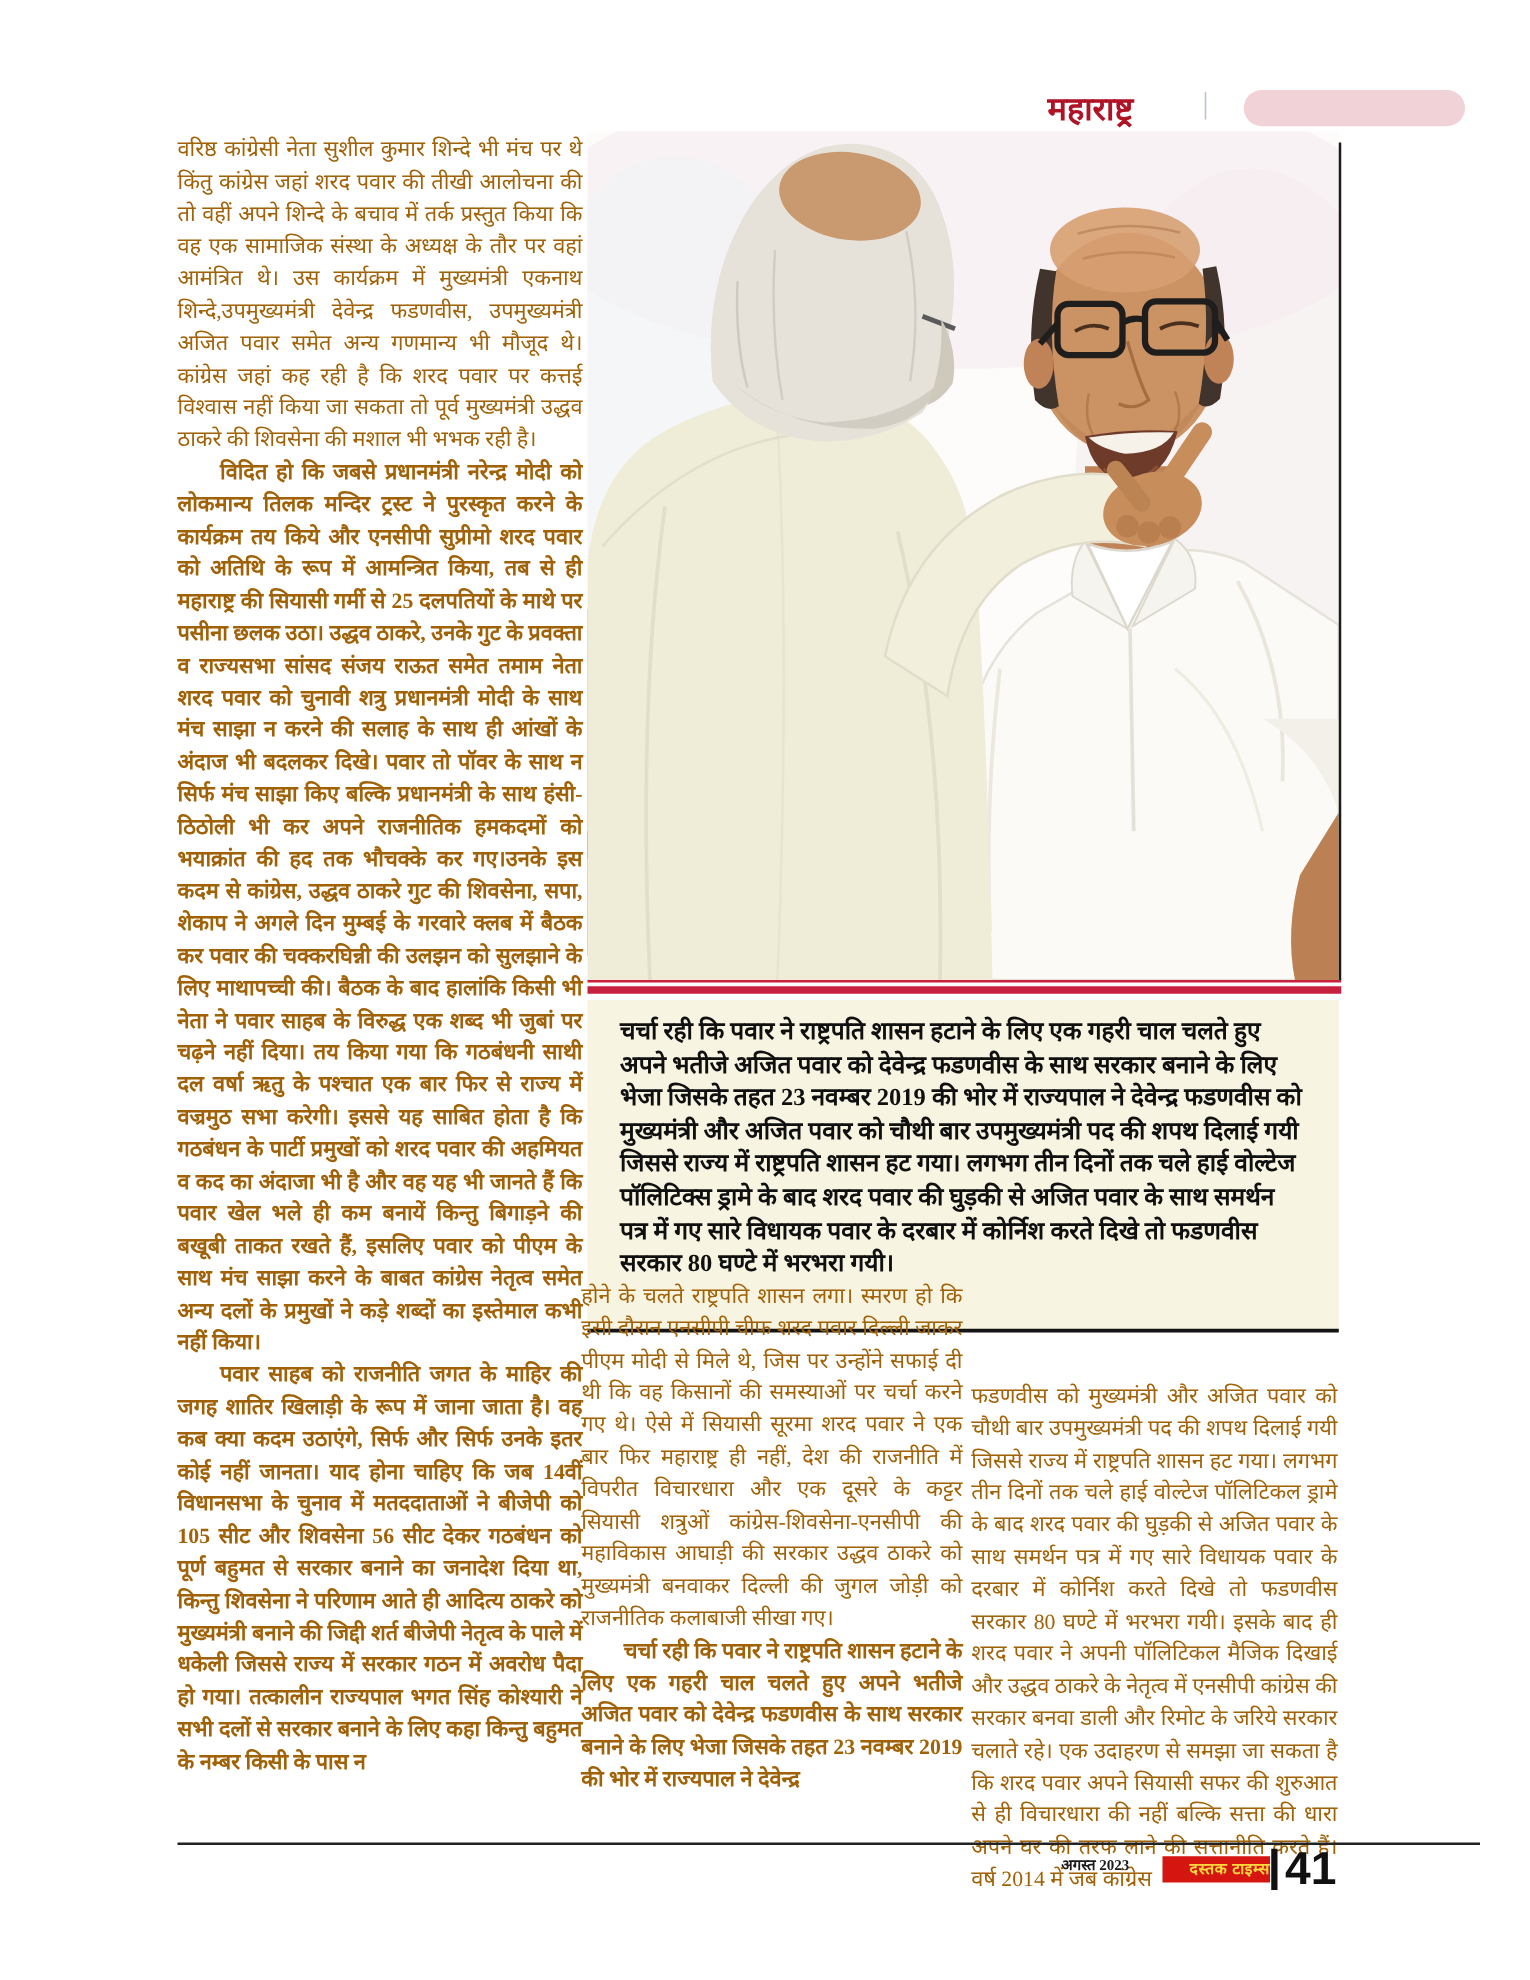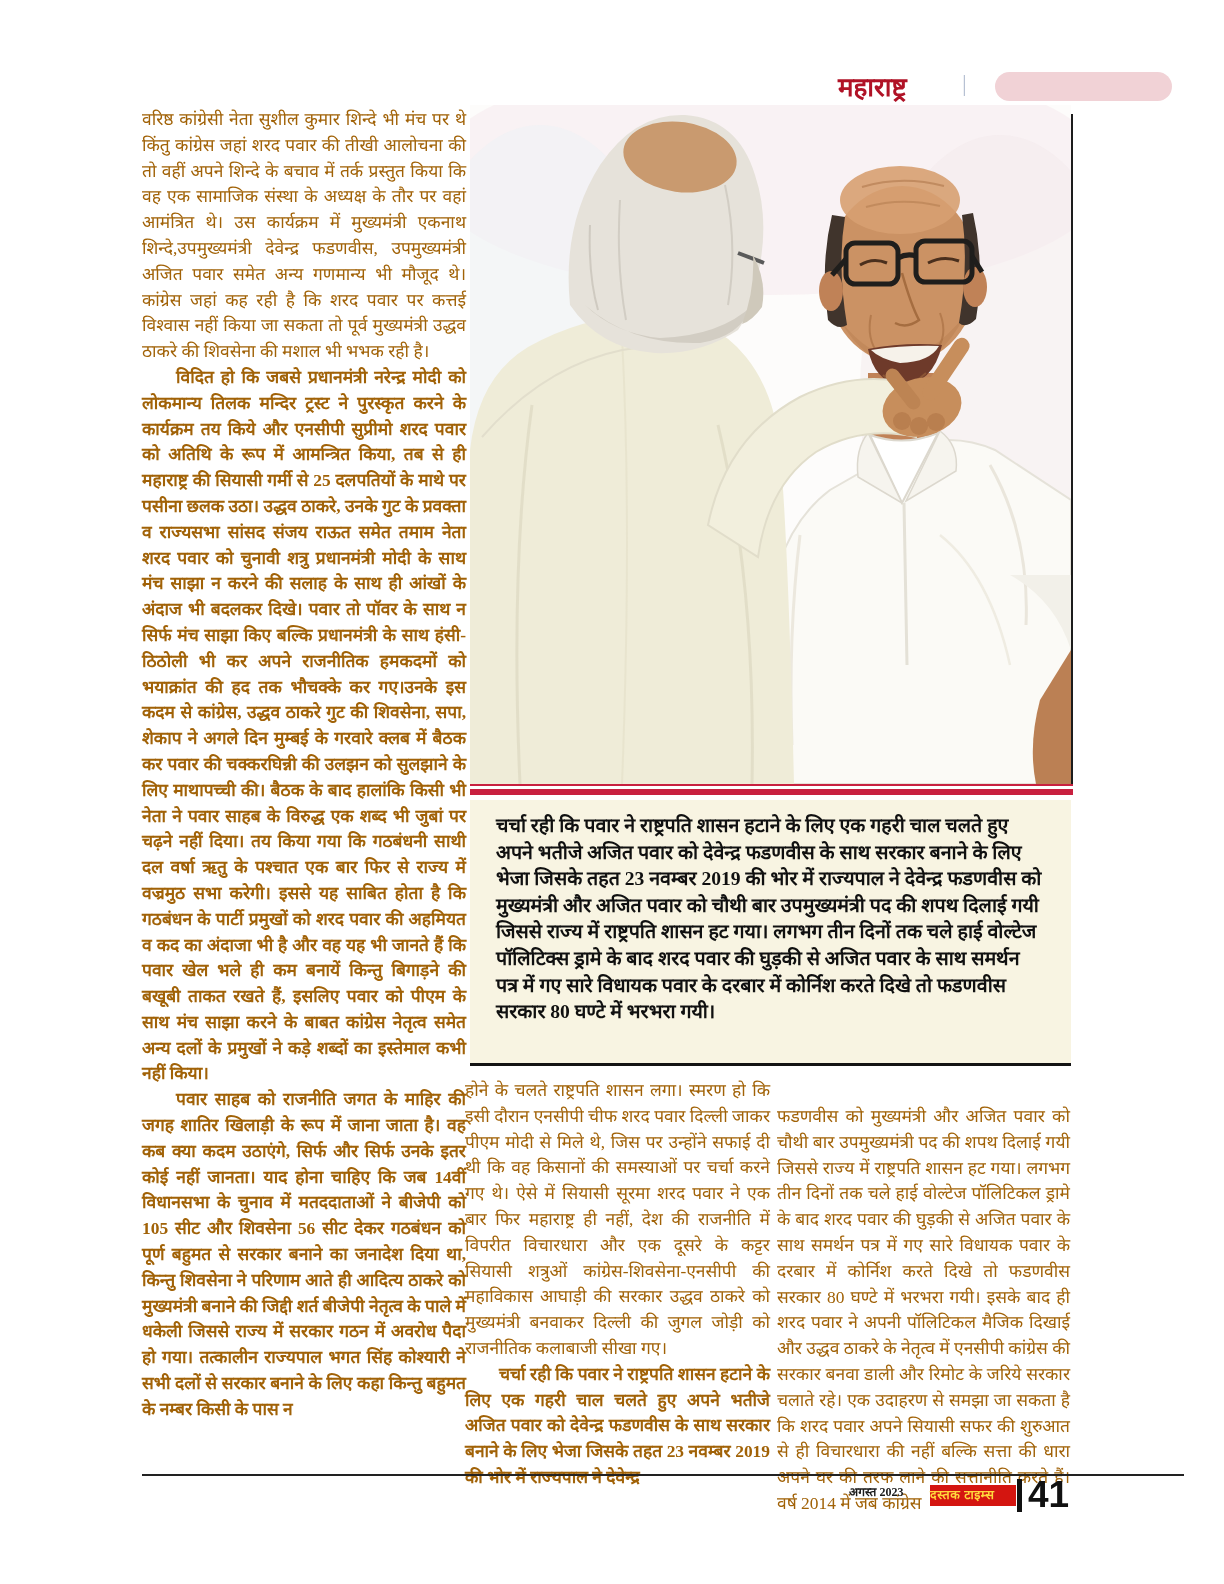--- a/index.html
+++ b/index.html
@@ -8,38 +8,38 @@
   .abs{position:absolute;}
   
   .section-label{left:838px;top:68px;font-size:26px;font-weight:700;color:#b01226;}
   .header-sep{left:962px;top:70px;font-size:24px;color:#b7c1d3;font-weight:400;}
   .header-pill{left:995px;top:72px;width:177px;height:29px;border-radius:15px;background:#f1d2d6;}
   
   .body-text{font-size:17.4px;line-height:25.8px;color:#a16207;text-align:justify;}
   .body-text p{margin:0;}
   .body-text p.indent{text-indent:34px;font-weight:bold;}
   .left-col{left:142px;top:107px;width:324px;}
-  .mid-col{left:465px;top:1078px;width:305px;}
+  .mid-col{left:465px;top:1024px;width:305px;}
   .right-col{left:777px;top:1078px;width:293px;margin-top:26px;}
   
   .photo{left:470px;top:105px;width:601px;height:679px;}
   .photo svg{display:block;width:601px;height:679px;}
   .photo-vline{left:1071px;top:114px;width:2px;height:670px;background:#1c1c1c;}
   .red-rule-thin{left:470px;top:784px;width:603px;height:2px;background:#c8203f;}
   .red-rule-thick{left:470px;top:789px;width:603px;height:6px;background:#c8203f;}
   
   .highlight{left:470px;top:800px;width:601px;height:266px;box-sizing:border-box;
              background:#f8f4e2;border-bottom:3px solid #141414;
              padding:13px 26px 0 26px;font-weight:700;font-size:19.6px;line-height:26.6px;color:#101010;}
   
   .footer-rule{left:142px;top:1474px;width:1042px;height:2px;background:#222222;}
   .footer-date{left:849px;top:1483px;font-size:12px;font-weight:700;color:#1b1b1b;}
   .footer-logo{left:930px;top:1485px;width:86px;height:21px;background:#d41510;color:#ffd83d;
                font-family:"Liberation Sans","DejaVu Sans",sans-serif;font-weight:700;font-size:12.5px;
-               line-height:21px;text-align:left;letter-spacing:0.5px;}
+               line-height:21px;text-align:right;letter-spacing:0.5px;}
   .footer-bar{left:1017px;top:1479px;width:5px;height:33px;background:#111111;}
   .footer-page{left:1028px;top:1474px;font-family:"Liberation Sans","DejaVu Sans",sans-serif;
                font-size:37px;font-weight:800;color:#111111;}
 </style>
 </head>
 <body>
 
 <div class="page">
 
   <div class="abs section-label">महाराष्ट्र</div>

